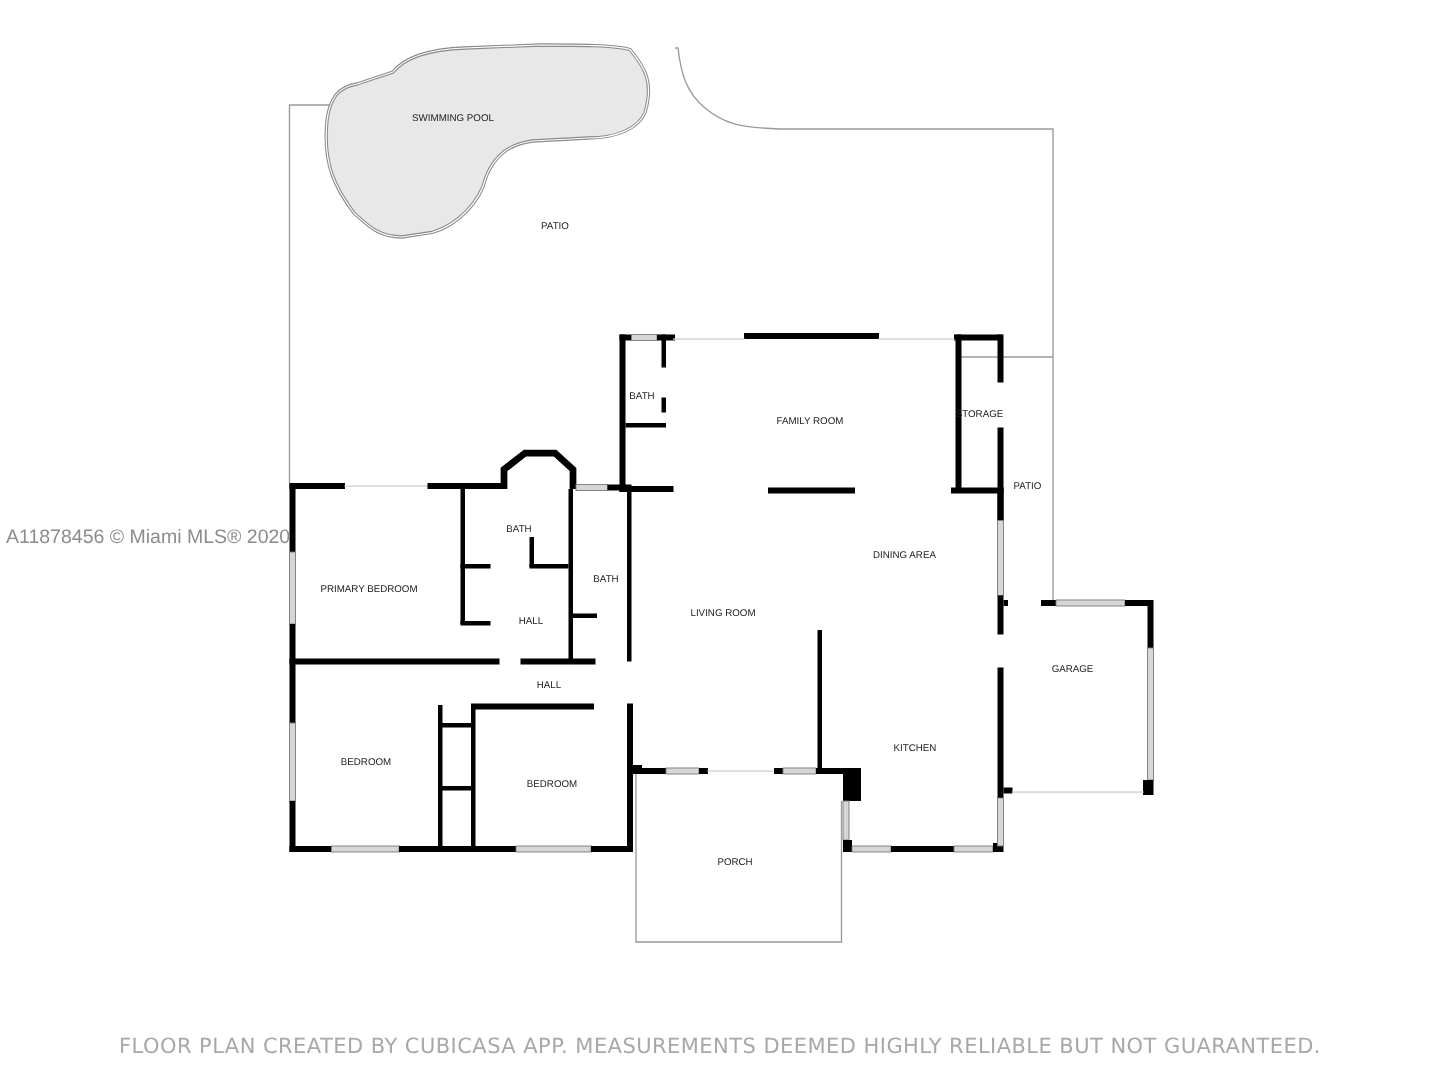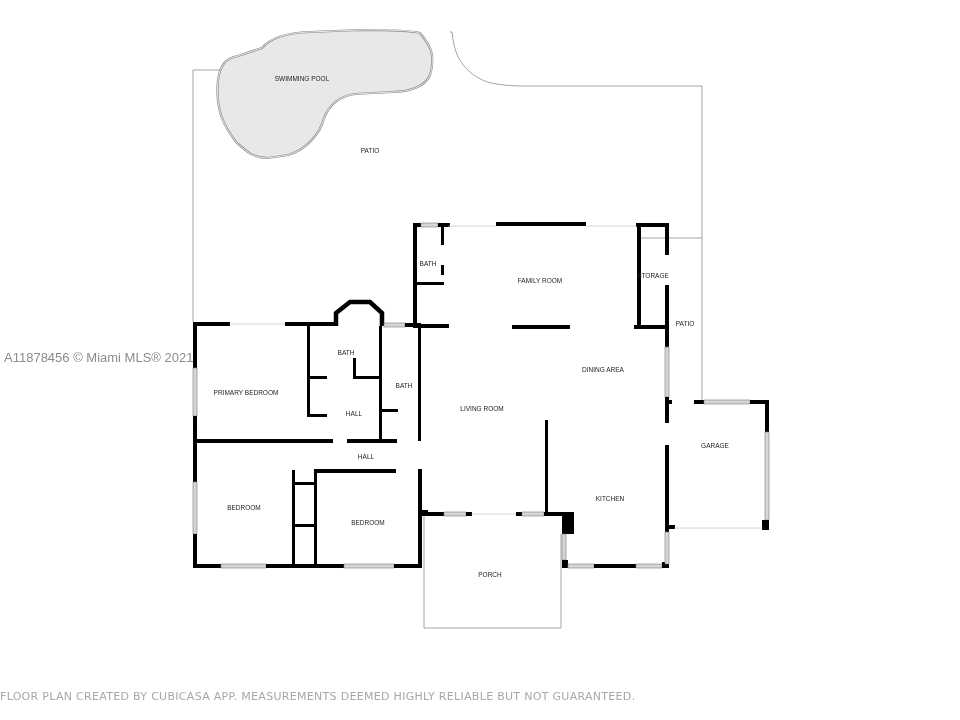--- a/index.html
+++ b/index.html
@@ -6,22 +6,22 @@
     body { width: 960px; height: 720px; position: relative; overflow: hidden;
            font-family: "Liberation Sans", sans-serif; }
     #plan { position: absolute; left: 0; top: 0; width: 960px; height: 720px; }
     .lbl { font-family: "Liberation Sans", sans-serif; font-size: 6.5px; fill: #222222; text-anchor: middle; dominant-baseline: middle; }
     .wall { fill: #000000; }
     .win { fill: #d6d6d6; stroke: #7a7a7a; stroke-width: 0.6; }
     .thin { fill: none; stroke: #9a9a9a; stroke-width: 0.9; }
     .thinlight { fill: none; stroke: #cfcfcf; stroke-width: 0.8; }
     .watermark { position: absolute; left: 4px; top: 350px; font-size: 13px; color: #8c8c8c;
                  font-family: "Liberation Sans", sans-serif; white-space: nowrap; }
-    .footer { position: absolute; left: 0; width: 960px; top: 690px; text-align: left;
-              font-family: "DejaVu Sans", sans-serif; font-size: 11px; color: #a8a8a8; letter-spacing: 0.3px; }
+    .footer { position: absolute; left: 0; width: 960px; top: 690px; text-align: center;
+              font-family: "DejaVu Sans", sans-serif; font-size: 14px; color: #a8a8a8; letter-spacing: 0.3px; }
   </style>
 </head>
 <body>
 
 <svg id="plan" viewBox="0 0 960 720" xmlns="http://www.w3.org/2000/svg">
 
   <g>
     <path class="thin" d="M193,322 L193,70 L222,70"></path>
     <path class="thin" d="M450,32 L452,32 C454,50 458,62 470,72 C482,82 492,85 520,86 L702,86 L702,400"></path>
     <path class="thin" d="M640,238 L702,238"></path>
@@ -147,14 +147,14 @@
     <text class="lbl" x="603" y="370">DINING AREA</text>
     <text class="lbl" x="482" y="409">LIVING ROOM</text>
     <text class="lbl" x="715" y="446">GARAGE</text>
     <text class="lbl" x="244" y="508">BEDROOM</text>
     <text class="lbl" x="368" y="523">BEDROOM</text>
     <text class="lbl" x="610" y="499">KITCHEN</text>
     <text class="lbl" x="490" y="575">PORCH</text>
   </g>
 </svg>
 
-<div class="watermark">A11878456 © Miami MLS® 2021</div>
+<div class="watermark">A11878456 © Miami MLS® 2020</div>
 <div class="footer">FLOOR PLAN CREATED BY CUBICASA APP. MEASUREMENTS DEEMED HIGHLY RELIABLE BUT NOT GUARANTEED.</div>
 
 </body></html>

